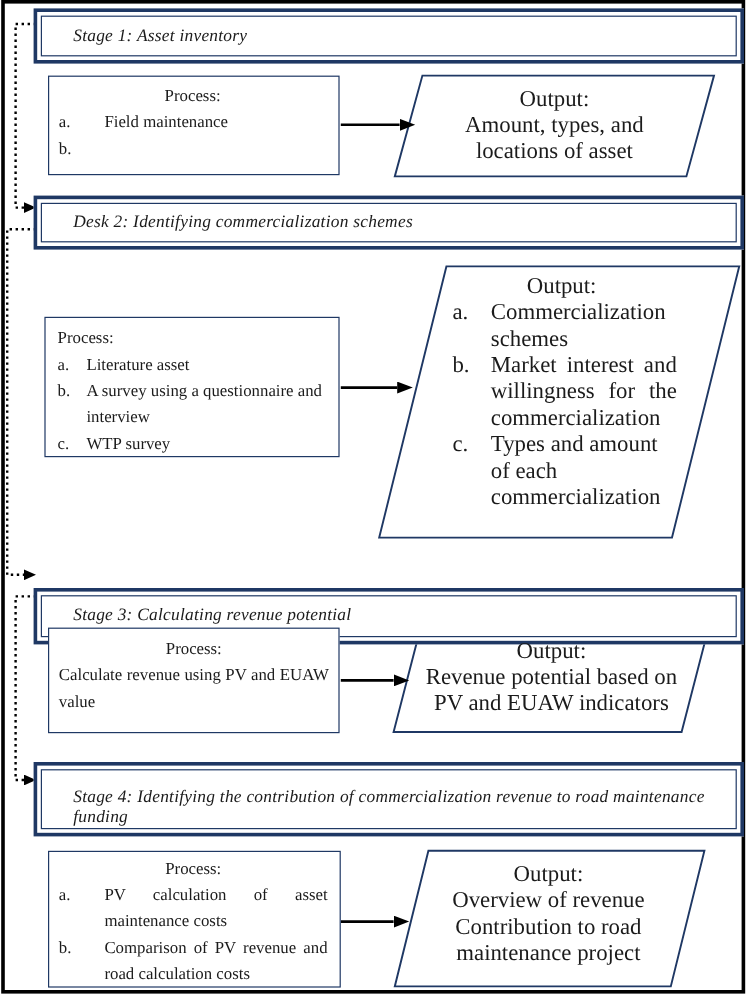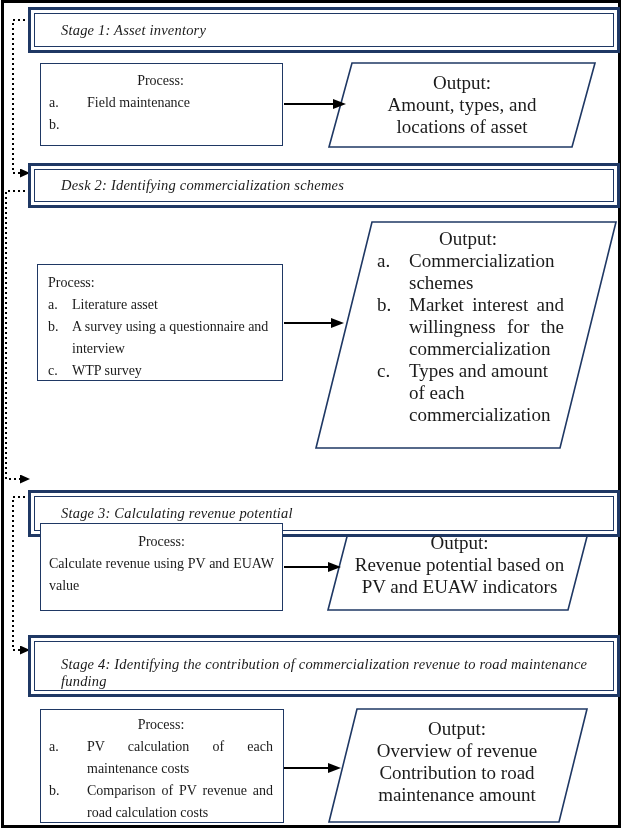--- a/index.html
+++ b/index.html
@@ -146,26 +146,26 @@
   <div class="banner" style="left:28px;top:635px;width:592px;height:62px">
     <div class="banner-inner top">
       <span class="stage-title">Stage 4: Identifying the contribution of commercialization revenue to road maintenance funding</span>
     </div>
   </div>
 
   <div class="pbox" style="left:40px;top:709px;width:244px;height:114px;padding:4px 10px 0 8px">
     <div class="pheading center">Process:</div>
     <div class="list">
       <span class="marker">a.</span>
-      <span class="itext just">PV calculation of each maintenance costs</span>
+      <span class="itext just">PV calculation of asset maintenance costs</span>
       <span class="marker">b.</span>
       <span class="itext just">Comparison of PV revenue and road calculation costs</span>
     </div>
   </div>
 
   <div class="otext" style="left:362px;top:718px;width:190px">
     <div class="center">Output:</div>
     <div class="center">Overview of revenue</div>
     <div class="center">Contribution to road</div>
-    <div class="center">maintenance amount</div>
+    <div class="center">maintenance project</div>
   </div>
 
 </div>
 
 </body></html>

